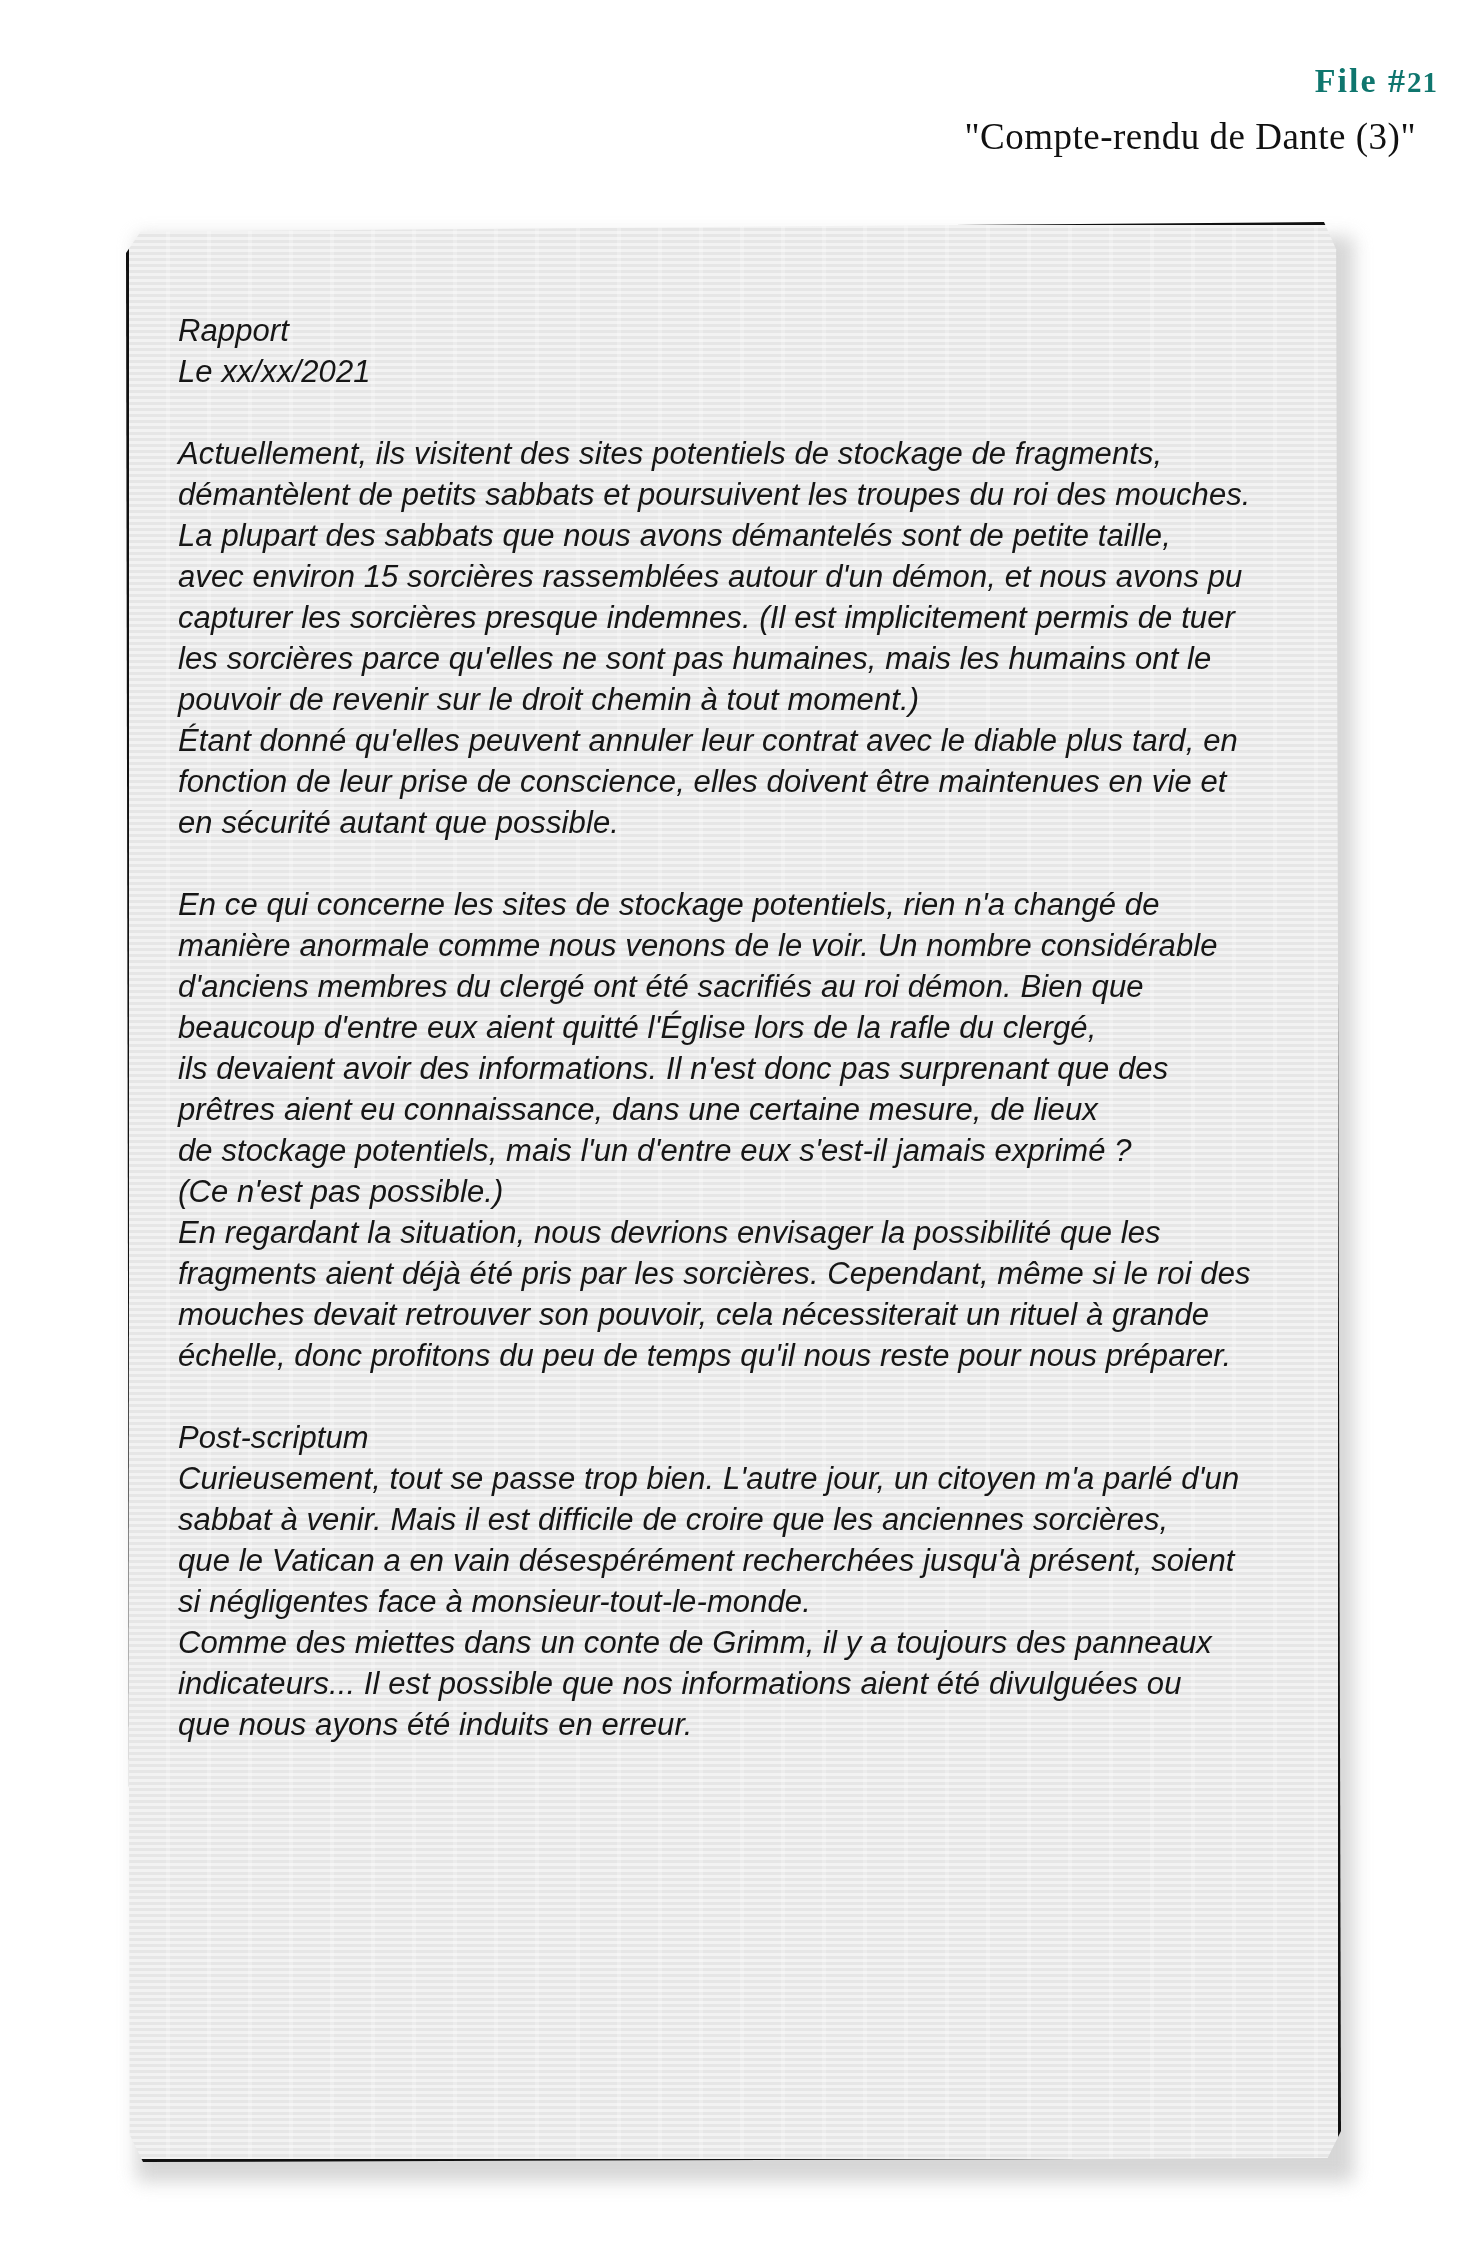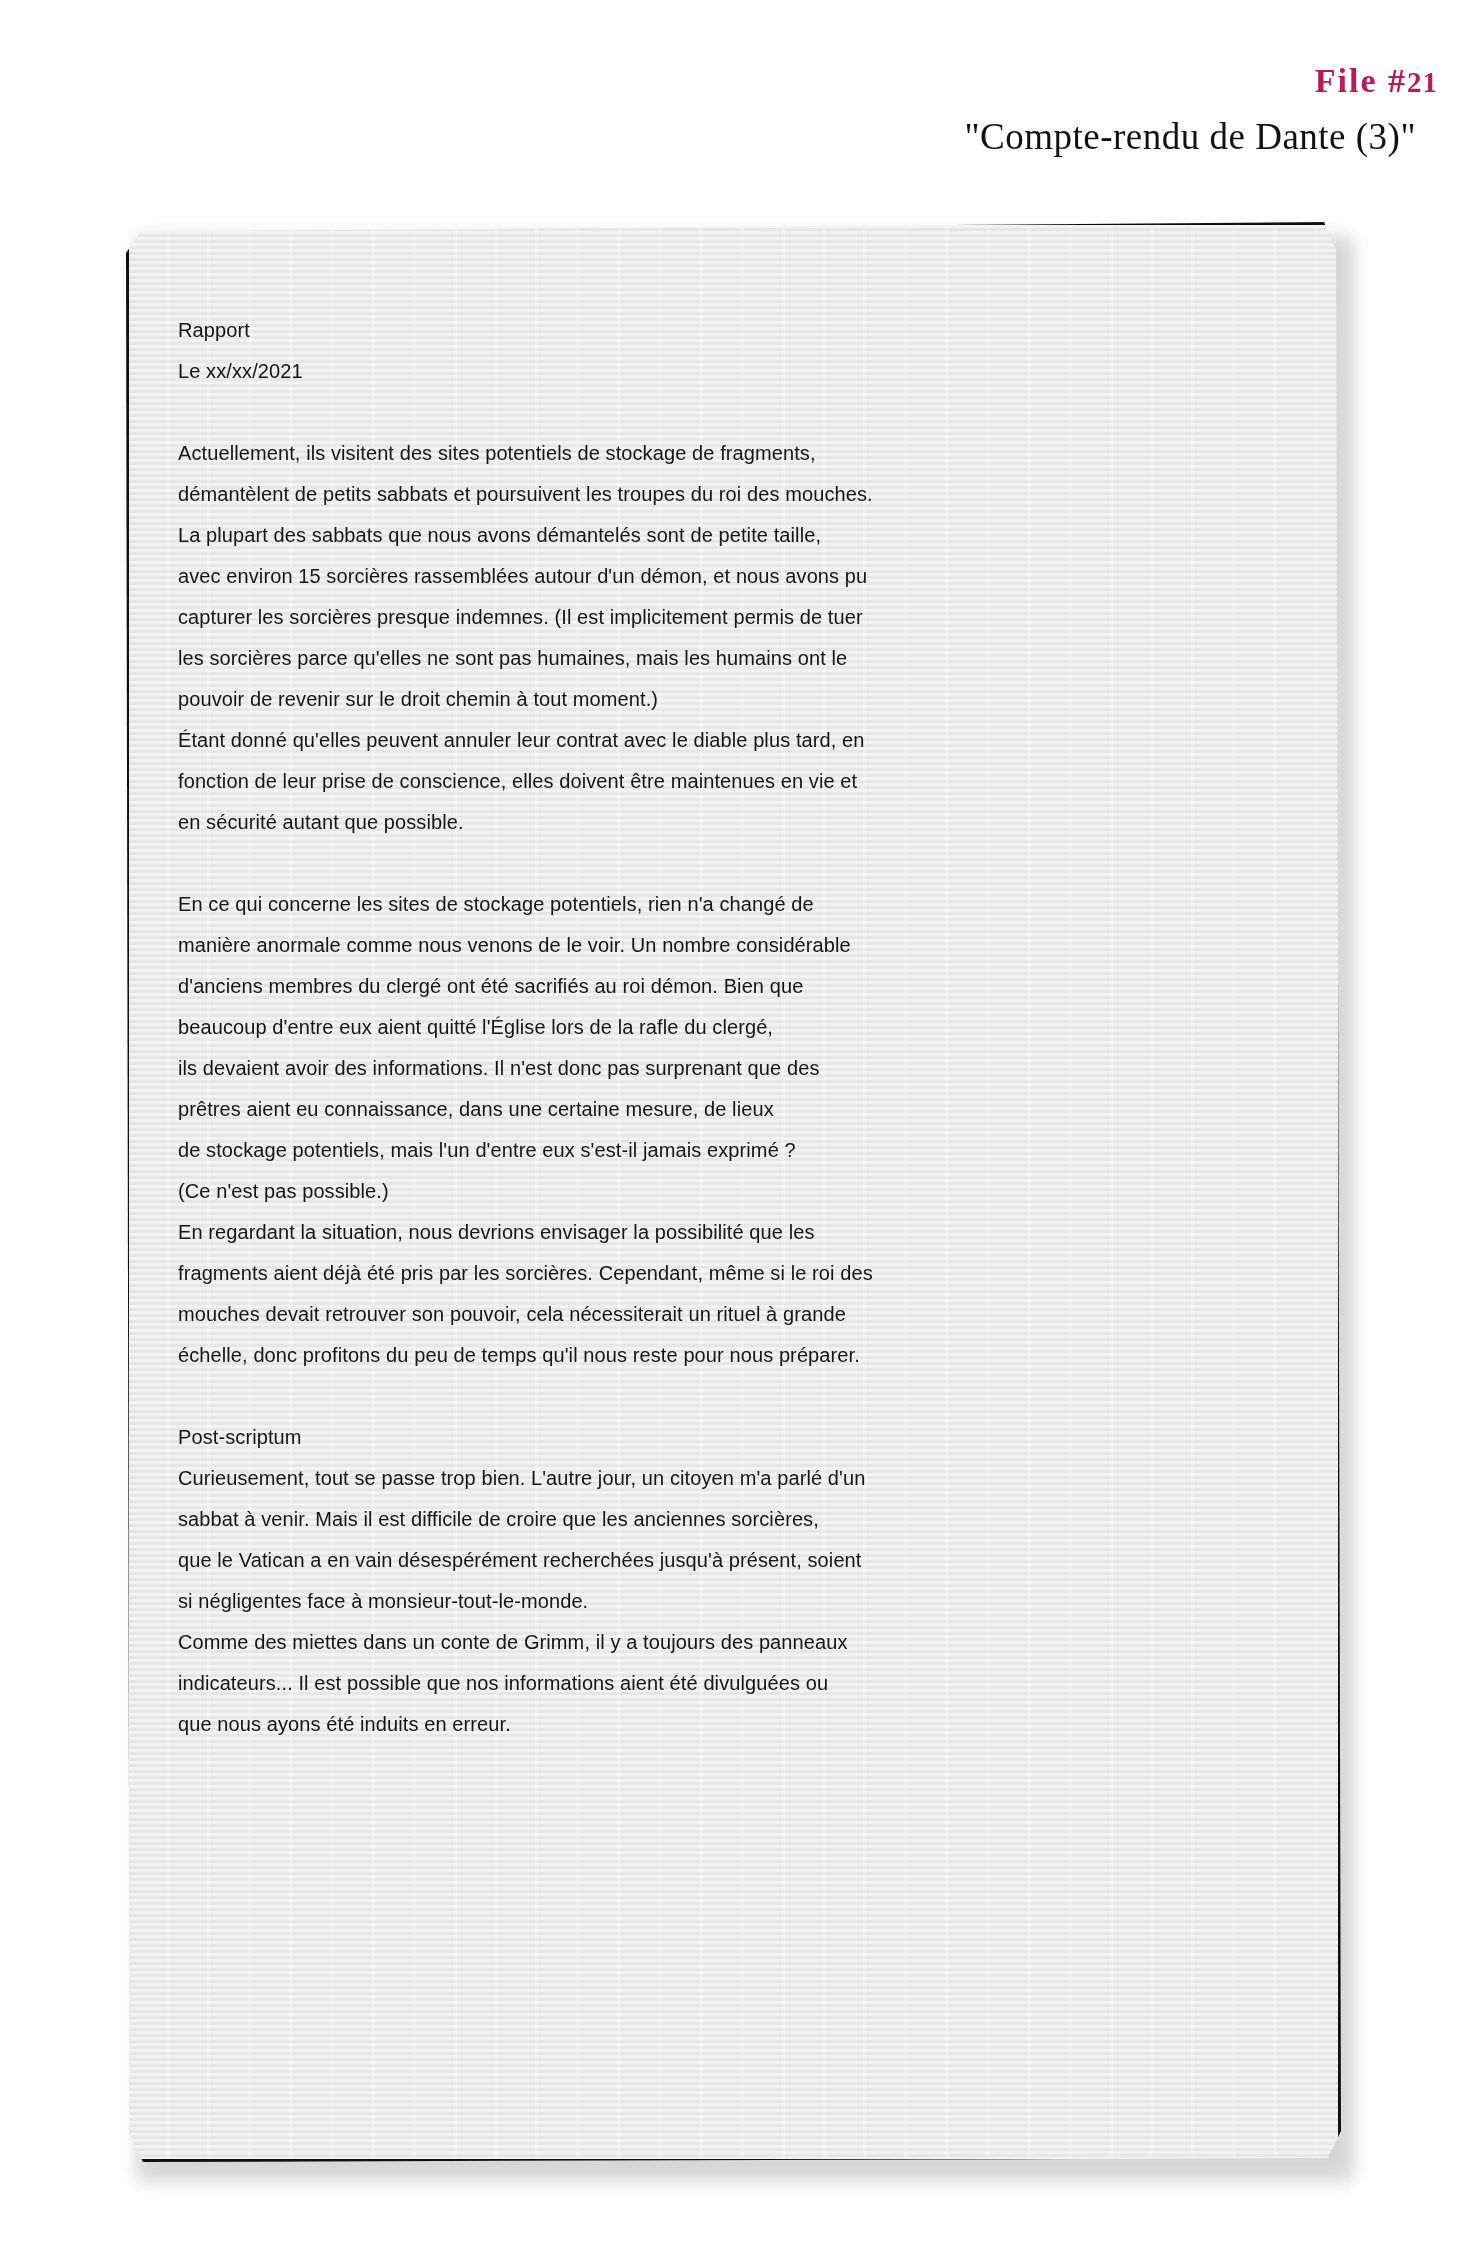--- a/index.html
+++ b/index.html
@@ -23,21 +23,21 @@
     left: 0;
     right: 0;
     padding: 62px 40px 0 0;
     text-align: right;
   }
   .file-label {
     font-family: "Liberation Serif", serif;
     font-weight: bold;
     font-size: 34px;
     letter-spacing: 2px;
-    color: #be185d;
+    color: #0f766e;
     line-height: 1.1;
     margin: 0;
   }
   .file-label .num {
     font-size: 29px;
     letter-spacing: 1px;
   }
   .doc-title {
     font-family: "Liberation Serif", serif;
     font-size: 37px;
@@ -105,25 +105,26 @@
     pointer-events: none;
     opacity: 0.5;
   }
 
   
   .body-text {
     position: absolute;
     left: 52px;
     top: 88px;
     width: 1120px;
-    font-size: 20px;
+    font-size: 31px;
     line-height: 41px;
     color: #161616;
     letter-spacing: 0.1px;
     z-index: 2;
+    font-style: italic;
   }
   .para {
     margin: 0;
     white-space: pre-wrap;
   }
   .gap { height: 41px; }
 </style>
 </head>
 <body>
 

